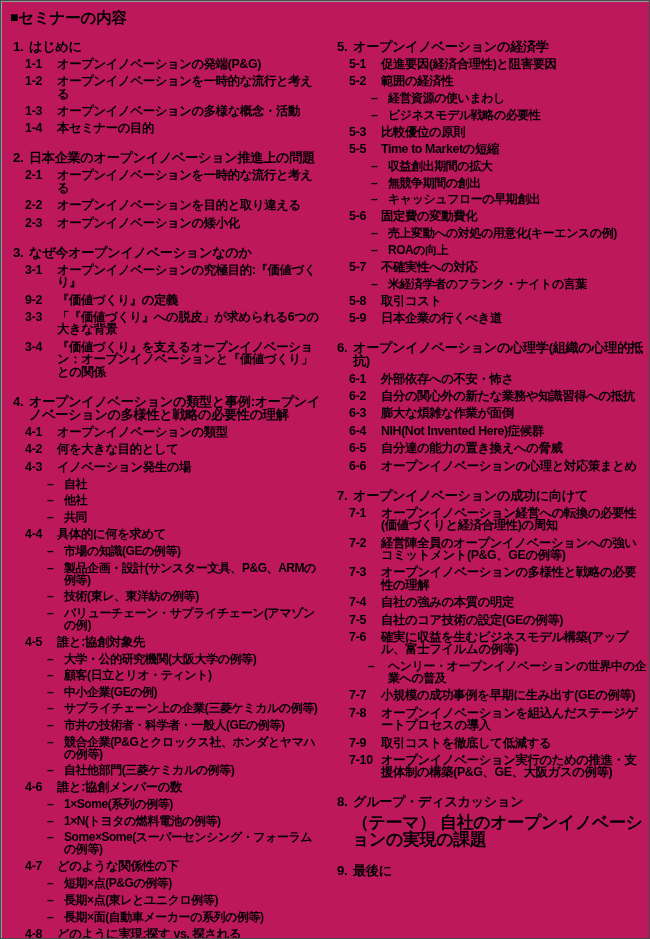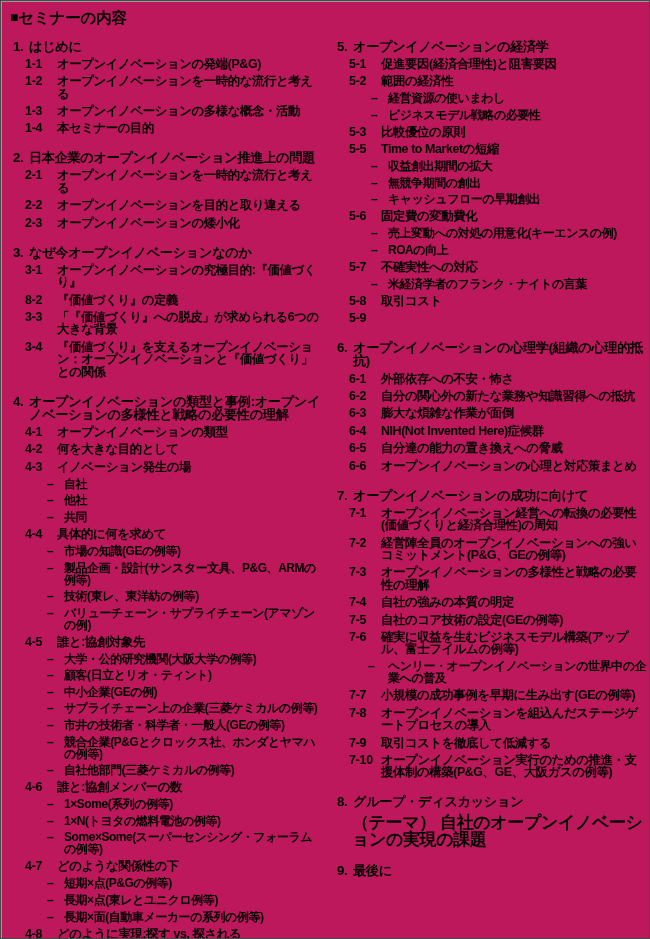--- a/index.html
+++ b/index.html
@@ -188,21 +188,21 @@
         <div class="gap"></div>
         <div class="row lv1">
           <span class="mark">3.</span>
           <span class="txt">なぜ今オープンイノベーションなのか</span>
         </div>
         <div class="row lv2">
           <span class="mark">3-1</span>
           <span class="txt">オープンイノベーションの究極目的:『価値づくり』</span>
         </div>
         <div class="row lv2">
-          <span class="mark">8-2</span>
+          <span class="mark">9-2</span>
           <span class="txt">『価値づくり』の定義</span>
         </div>
         <div class="row lv2">
           <span class="mark">3-3</span>
           <span class="txt">「『価値づくり』への脱皮」が求められる6つの大きな背景</span>
         </div>
         <div class="row lv2">
           <span class="mark">3-4</span>
           <span class="txt">『価値づくり』を支えるオープンイノベーション：オープンイノベーションと『価値づくり」との関係</span>
         </div>
@@ -384,20 +384,21 @@
         <div class="row lv3">
           <span class="mark">–</span>
           <span class="txt">米経済学者のフランク・ナイトの言葉</span>
         </div>
         <div class="row lv2">
           <span class="mark">5-8</span>
           <span class="txt">取引コスト</span>
         </div>
         <div class="row lv2">
           <span class="mark">5-9</span>
+          <span class="txt">日本企業の行くべき道</span>
         </div>
         <div class="gap"></div>
         <div class="row lv1">
           <span class="mark">6.</span>
           <span class="txt">オープンイノベーションの心理学(組織の心理的抵抗)</span>
         </div>
         <div class="row lv2">
           <span class="mark">6-1</span>
           <span class="txt">外部依存への不安・怖さ</span>
         </div>

